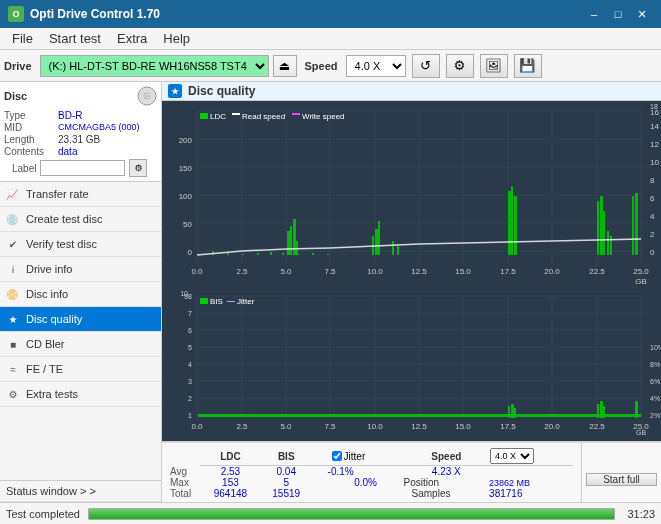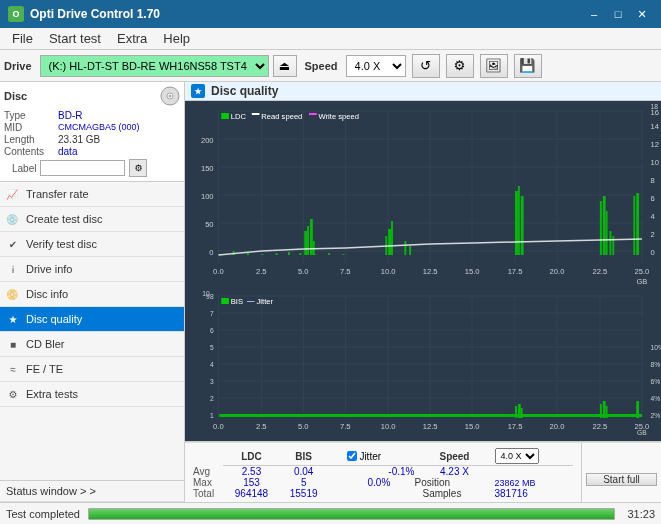--- a/index.html
+++ b/index.html
@@ -22,21 +22,21 @@
     .drive-select { height: 22px; font-size: 11px; border: 1px solid #aaa; background: #86efac; padding: 0 4px; min-width: 220px; }
     .drive-eject-btn { width: 24px; height: 22px; border: 1px solid #aaa; background: linear-gradient(to bottom, #f8f8f8, #e8e8e8); cursor: pointer; display: flex; align-items: center; justify-content: center; font-size: 12px; }
     .speed-label { font-size: 11px; font-weight: bold; color: #333; margin: 0 4px; }
     .speed-select { height: 22px; font-size: 11px; border: 1px solid #aaa; background: white; padding: 0 4px; width: 60px; }
     .toolbar-btn { width: 28px; height: 24px; border: 1px solid #aaa; background: linear-gradient(to bottom, #f8f8f8, #e0e0e0); cursor: pointer; display: flex; align-items: center; justify-content: center; margin-left: 2px; }
 
     
     .main { display: flex; height: calc(524px - 82px - 22px); }
 
     
-    .sidebar { width: 185px; background: #f5f5f5; border-right: 1px solid #ccc; display: flex; flex-direction: column; flex-shrink: 0; }
+    .sidebar { width: 162px; background: #f5f5f5; border-right: 1px solid #ccc; display: flex; flex-direction: column; flex-shrink: 0; }
 
     
     .disc-panel { border-bottom: 1px solid #ccc; padding: 4px; background: white; }
     .disc-panel-header { display: flex; align-items: center; justify-content: space-between; margin-bottom: 4px; }
     .disc-panel-title { font-weight: bold; font-size: 11px; color: #333; }
     .disc-icon { width: 20px; height: 20px; }
     .disc-row { display: flex; gap: 2px; margin-bottom: 1px; font-size: 10px; }
     .disc-row-label { color: #555; width: 52px; flex-shrink: 0; }
     .disc-row-value { color: #0000cc; font-weight: 500; }
     .disc-row-value.black { color: #333; }
@@ -414,21 +414,21 @@
                   <select style="font-size:9px; height:16px; width:44px;">
                     <option>4.0 X</option>
                   </select>
                 </td>
               </tr>
               <tr>
                 <td style="color:#555;">Avg</td>
                 <td style="text-align:center; color:#0000cc;">2.53</td>
                 <td style="text-align:center; color:#0000cc;">0.04</td>
                 <td></td>
-                <td style="text-align:right; color:#0000cc;">-0.1%</td>
+                <td style="text-align:left; color:#0000cc;">-0.1%</td>
                 <td style="text-align:center; color:#0000cc;">4.23 X</td>
                 <td></td>
               </tr>
               <tr>
                 <td style="color:#555;">Max</td>
                 <td style="text-align:center; color:#0000cc;">153</td>
                 <td style="text-align:center; color:#0000cc;">5</td>
                 <td></td>
                 <td style="text-align:center; color:#0000cc;">0.0%</td>
                 <td style="color:#333;">Position</td>

